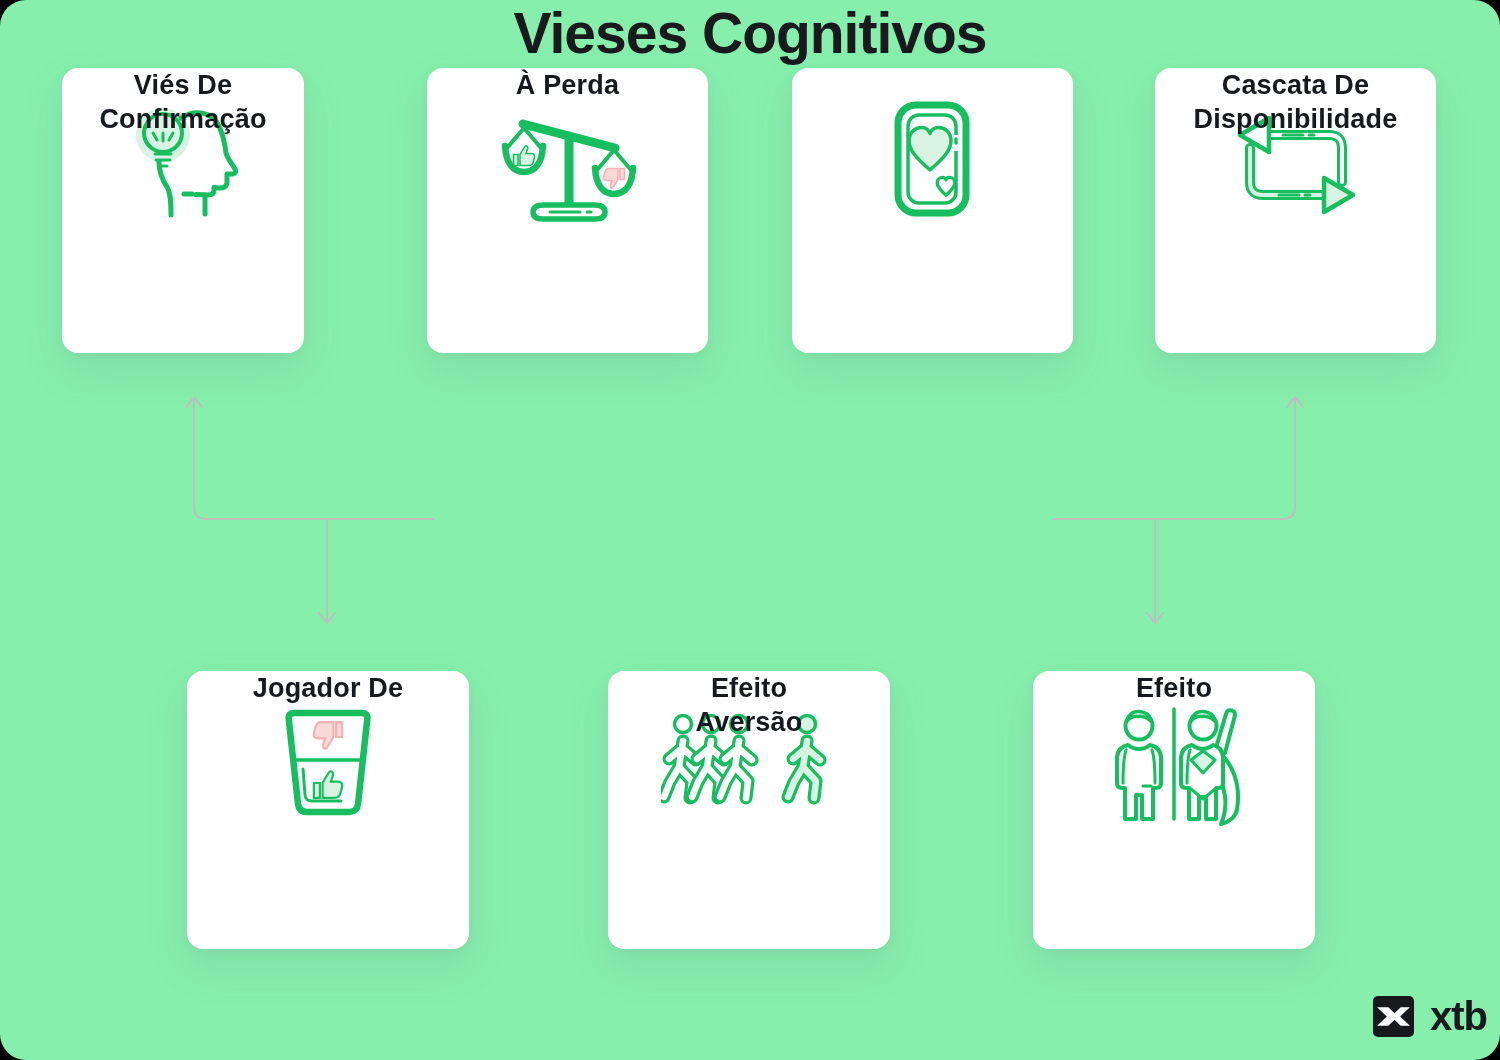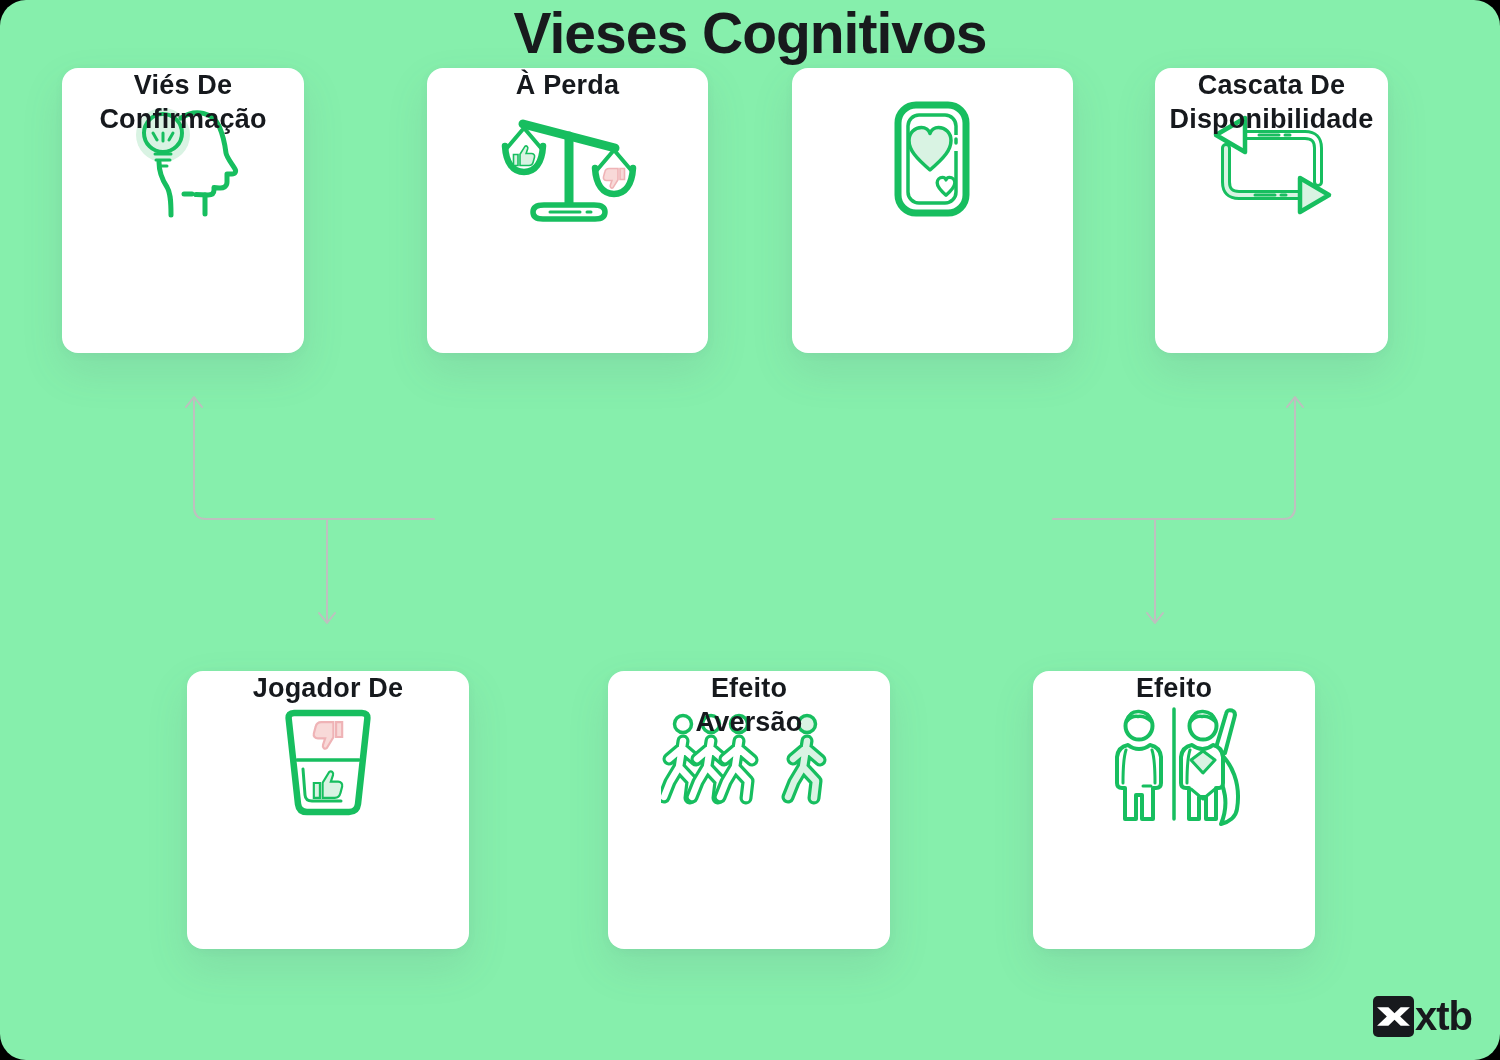--- a/index.html
+++ b/index.html
@@ -18,21 +18,21 @@
     font-weight:700;font-size:27px;line-height:34px;color:#16191D;
     letter-spacing:.2px;
   }
   .title{
     position:absolute;left:0;right:0;top:483;text-align:center;
     font-weight:700;font-size:57px;letter-spacing:-1px;color:#181A1D;
   }
   .connectors{position:absolute;left:0;top:0;pointer-events:none;}
   .logo{position:absolute;left:1373px;top:996px;display:flex;align-items:center;}
   .logo-mark{width:41px;height:41px;background:#17191D;border-radius:5px;display:flex;align-items:center;justify-content:center;}
-  .logo-text{margin-left:1px;font-weight:700;font-size:40px;color:#17191D;letter-spacing:-1px;line-height:41px;}
+  .logo-text{margin-left:16px;font-weight:700;font-size:40px;color:#17191D;letter-spacing:-1px;line-height:41px;}
 </style>
 </head>
 <body>
 
 <div class="canvas">
 
   <svg class="connectors" width="1500" height="1060" viewBox="0 0 1500 1060">
     <g fill="none" stroke="#BFBFBF" stroke-width="2" stroke-linecap="round" stroke-linejoin="round">
       <path d="M434 519 H206 Q194 519 194 507 V399"></path>
       <path d="M186 407 L194 397 L202 407"></path>
@@ -102,21 +102,21 @@
       <rect x="50" y="27" width="48" height="88" rx="11" fill="none" stroke="#17BE5F" stroke-width="3.5"></rect>
       <rect x="94" y="47" width="8" height="16" fill="#fff"></rect>
       <path d="M98 51 V55" stroke="#17BE5F" stroke-width="3.5" stroke-linecap="round"></path>
       <path d="M72 82 C58 70 51 62 51 52.5 C51 44.5 57 39.5 63.5 39.5 C67.5 39.5 71 42 72 45.5 C73 42 76.5 39.5 80.5 39.5 C87 39.5 93 44.5 93 52.5 C93 62 86 70 72 82 Z" fill="#D9F3E3" stroke="#17BE5F" stroke-width="3.5" stroke-linejoin="round"></path>
       <path transform="translate(88,98) scale(0.42) translate(-72,-60)" d="M72 82 C58 70 51 62 51 52.5 C51 44.5 57 39.5 63.5 39.5 C67.5 39.5 71 42 72 45.5 C73 42 76.5 39.5 80.5 39.5 C87 39.5 93 44.5 93 52.5 C93 62 86 70 72 82 Z" fill="#fff" stroke="#17BE5F" stroke-width="8" stroke-linejoin="round"></path>
     </svg>
     <div class="label">
     </div>
   </div>
 
-  <div class="card" style="left:1155px;top:68px;width:233px;height:285px">
+  <div class="card" style="left:1155px;top:68px;width:281px;height:285px">
     <svg class="icon" style="top:22px" width="150" height="150" viewBox="0 0 150 150">
       <g fill="none" stroke-linecap="round" stroke-linejoin="round">
         <path d="M121 92 V58 Q121 45 108 45 H48" stroke="#17BE5F" stroke-width="10"></path>
         <path d="M121 92 V58 Q121 45 108 45 H48" stroke="#fff" stroke-width="4"></path>
         <polygon points="48,28 19,45 48,62" fill="#fff" stroke="#17BE5F" stroke-width="4.5"></polygon>
         <path d="M62 45 H82 M88 45 H93" stroke="#17BE5F" stroke-width="3"></path>
         <path d="M29 58 V92 Q29 105 42 105 H103" stroke="#17BE5F" stroke-width="10"></path>
         <path d="M29 58 V92 Q29 105 42 105 H103" stroke="#D9F3E3" stroke-width="4"></path>
         <polygon points="103,88 132,105 103,122" fill="#D9F3E3" stroke="#17BE5F" stroke-width="4.5"></polygon>
         <path d="M58 105 H78 M84 105 H89" stroke="#17BE5F" stroke-width="3"></path>

